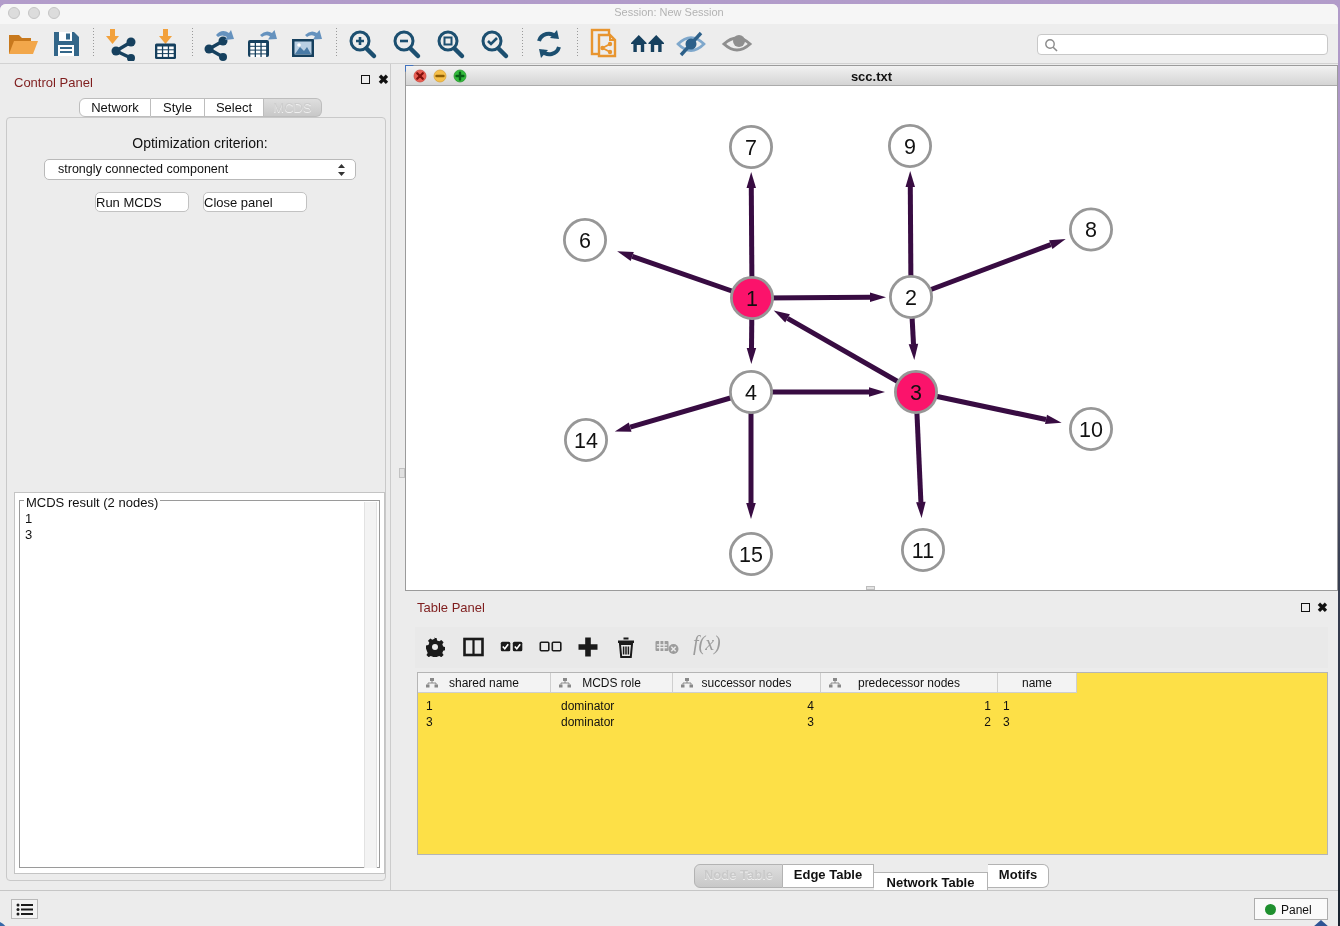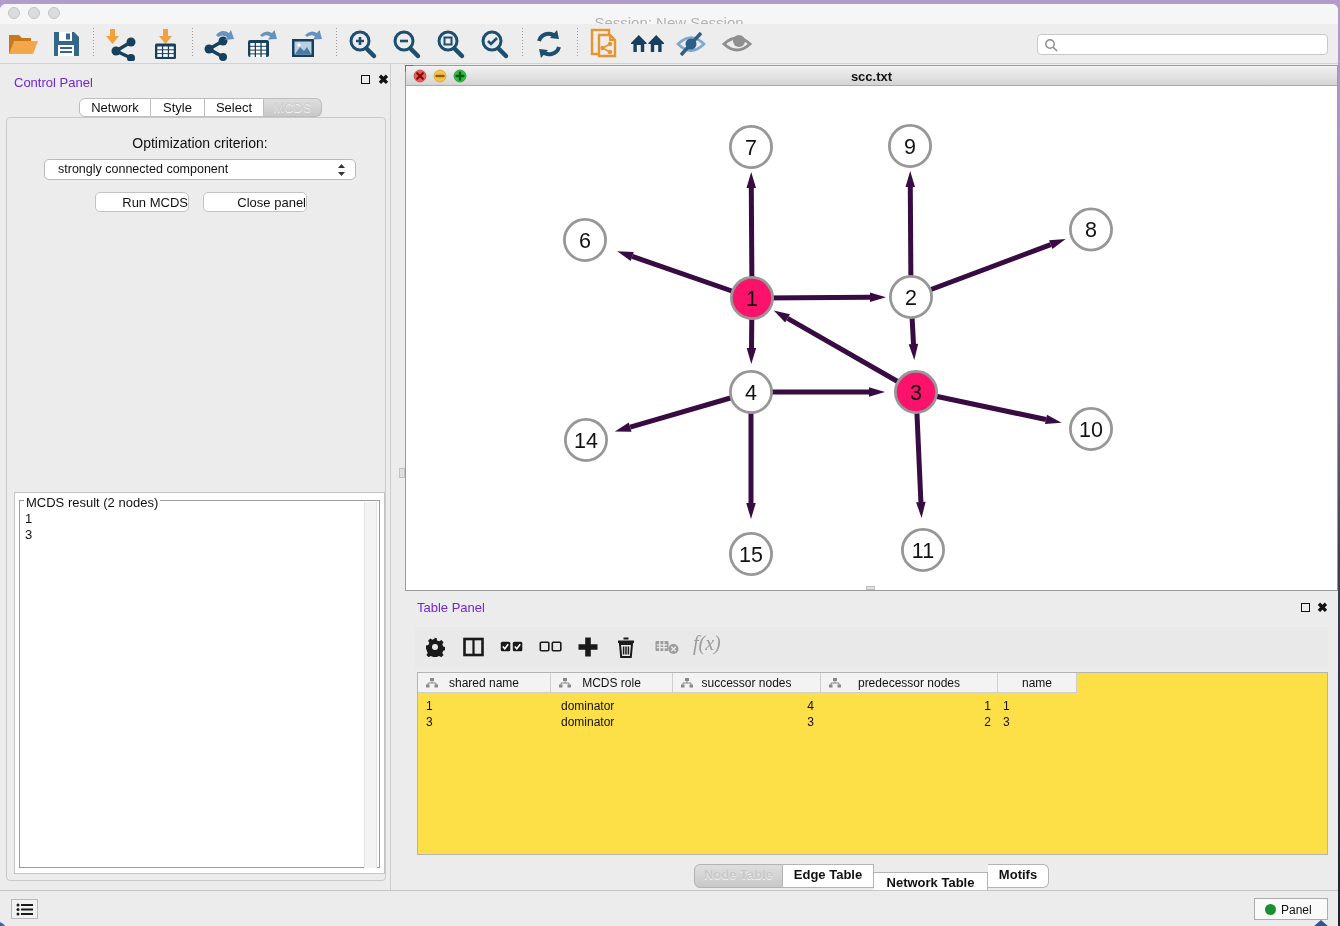--- a/index.html
+++ b/index.html
@@ -1,32 +1,32 @@
 <!DOCTYPE html>
 <html><head><meta charset="utf-8">
 <style>
 *{margin:0;padding:0;box-sizing:border-box}
 html,body{width:1340px;height:926px;overflow:hidden}
 body{background:linear-gradient(180deg,#B29CCA 0%,#AB92C4 18%,#8A7BA2 35%,#3A4054 60%,#1A222E 100%);font-family:"Liberation Sans",sans-serif;position:relative}
 #win{position:absolute;left:0;top:4px;width:1338px;height:922px;background:#ECECEC;border-radius:6px 6px 0 0}
 #titlebar{position:absolute;left:0;top:0;width:100%;height:20px;background:#F6F6F6;border-radius:6px 6px 0 0}
 .tl{position:absolute;top:3px;width:12px;height:12px;border-radius:50%;background:#DCDCDC;border:1px solid #C5C5C5}
-#titletext{position:absolute;top:10px;left:0;width:100%;text-align:center;font-size:15px;color:#B3B3B3}
+#titletext{position:absolute;top:2px;left:0;width:100%;text-align:center;font-size:11px;color:#B3B3B3}
 #toolbar{position:absolute;left:0;top:20px;width:100%;height:40px;border-bottom:1px solid #D2D2D2;background:#EDEDED}
 .sep{position:absolute;top:4px;height:30px;width:1px;background-image:linear-gradient(#9a9a9a 1px,transparent 1px);background-size:1px 3px}
 .ticon{position:absolute;top:3px;width:34px;height:34px}
 #search{position:absolute;left:1037px;top:10px;width:291px;height:21px;background:#fff;border:1px solid #C8C8C8;border-radius:4px}
 #leftpanel{position:absolute;left:0;top:64px;width:391px;height:830px;background:#ECECEC;border-right:1px solid #CCCCCC}
-.paneltitle{font-size:13px;color:#6d28d9}
+.paneltitle{font-size:13px;color:#7f1d1d}
 .floatbox{position:absolute;width:9px;height:9px;border:1.5px solid #111}
 .closex{position:absolute;font-size:13px;font-weight:bold;color:#111}
 #cpinner{position:absolute;left:6px;top:53px;width:380px;height:764px;border:1px solid #C9C9C9;border-radius:4px}
 .tab{position:absolute;top:34px;height:19px;background:#fff;border:1px solid #BDBDBD;font-size:13px;font-weight:normal;text-align:center;line-height:18px;color:#111}
 .tabsel{background:linear-gradient(#DEDEDE,#C8C8C8);color:#CDCDCD;text-shadow:0 1px 0 #F0F0F0}
-.btn{position:absolute;background:#FFFFFF;border:1px solid #C2C2C2;border-radius:5px;font-size:13px;text-align:right;color:#111}
+.btn{position:absolute;background:#FFFFFF;border:1px solid #C2C2C2;border-radius:5px;font-size:13px;text-align:left;color:#111}
 #combo{position:absolute;left:44px;top:95px;width:312px;height:21px;background:#fff;border:1px solid #B9B9B9;border-radius:5px;font-size:12.5px;line-height:19px;padding-left:13px;color:#111}
 #resultpane{position:absolute;left:14px;top:428px;width:371px;height:382px;background:#fff;border:1px solid #C4C4C4}
 #fieldset{position:absolute;left:4px;top:7px;width:361px;height:368px;border:1px solid #9A9A9A}
 #fslegend{position:absolute;left:4px;top:-8px;background:#fff;font-size:13px;padding:0 2px;color:#111}
 #scrolltrack{position:absolute;right:2px;top:1px;width:13px;height:366px;background:#F3F3F3;border-left:1px solid #E2E2E2;border-right:1px solid #E2E2E2}
 #netwin{position:absolute;left:405px;top:65px;width:933px;height:526px;border:1px solid #9B9B9B;background:#fff}
 #nettitle{position:absolute;left:0;top:0;width:100%;height:20px;background:linear-gradient(#F2F2F2,#D4D4D4);border-bottom:1px solid #ABABAB}
 #nettitletext{position:absolute;left:0;top:3px;width:100%;text-align:center;font-weight:bold;font-size:13px;color:#111}
 #tablepanel{position:absolute;left:405px;top:592px;width:933px;height:298px;background:#ECECEC}
 #tptoolbar{position:absolute;left:10px;top:35px;width:913px;height:41px;background:#E9E9E9}

